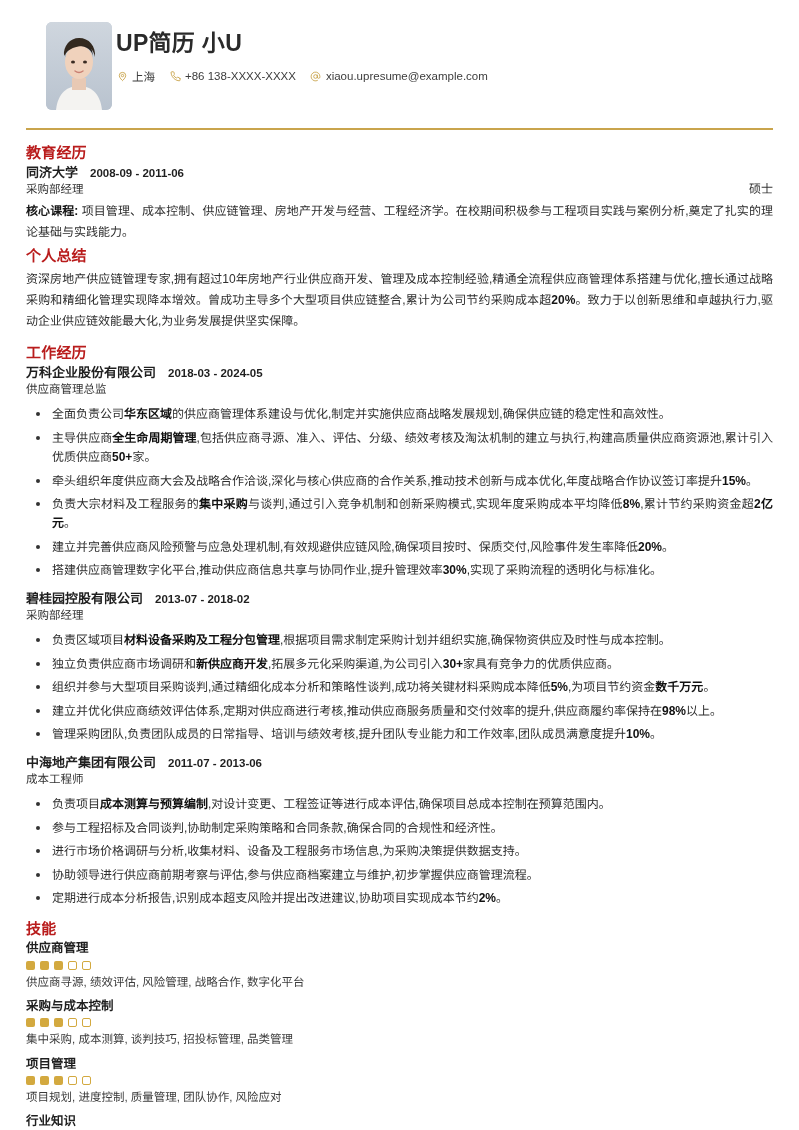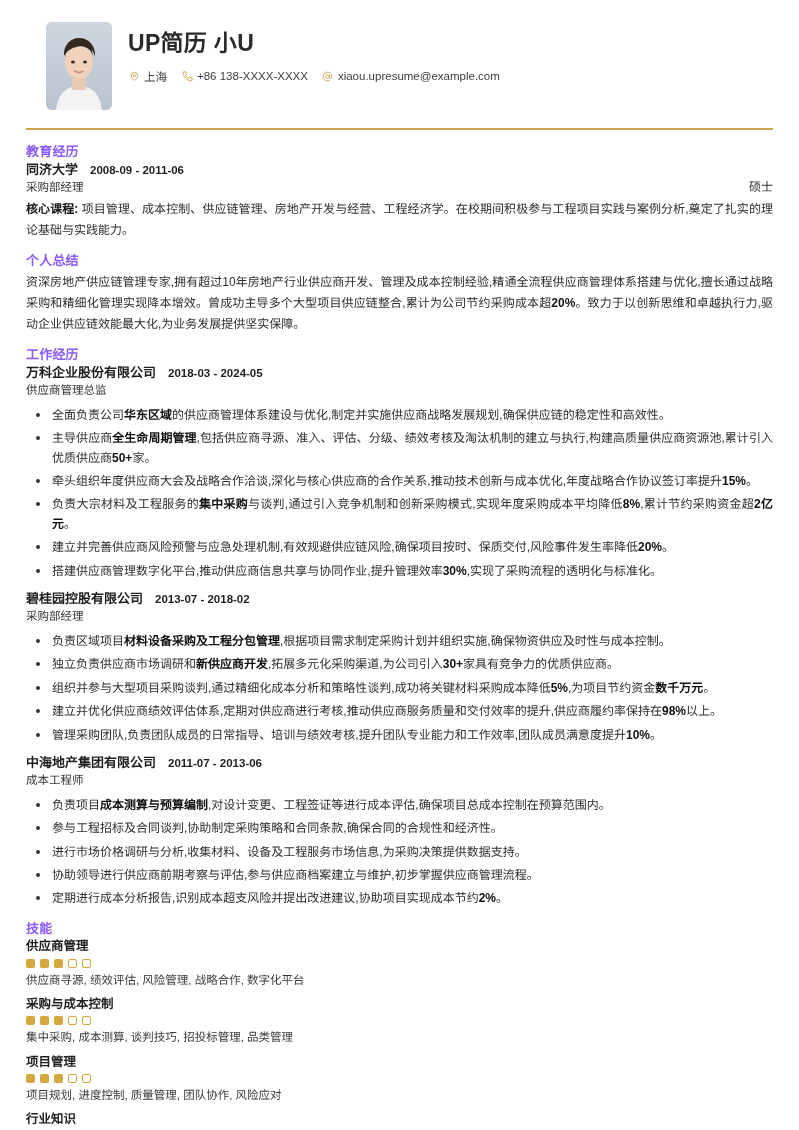--- a/index.html
+++ b/index.html
@@ -17,21 +17,21 @@
     position: relative;
     overflow: hidden;
     box-sizing: border-box;
     padding: 22px 26px 0 26px;
   }
 
   
   .header {
     display: flex;
     align-items: flex-start;
-    gap: 16px;
+    gap: 4px;
     padding-bottom: 8px;
     padding-left: 20px;
   }
   .avatar {
     width: 66px;
     height: 88px;
     border-radius: 6px;
     flex: 0 0 auto;
     overflow: hidden;
     position: relative;
@@ -82,23 +82,23 @@
   .gold-rule {
     height: 2px;
     background: #c9a44c;
     margin: 10px 0 14px 0;
     width: 100%;
   }
 
   
   .section { margin-bottom: 2px; }
   .section-title {
-    font-size: 13px;
+    font-size: 15px;
     font-weight: 700;
-    color: #8b5cf6;
+    color: #b91c1c;
     line-height: 1.25;
     margin: 0 0 1px 0;
     letter-spacing: .2px;
   }
 
   .entry { margin-bottom: 2px; }
   .entry-head {
     display: flex;
     justify-content: flex-start;
     align-items: baseline;
@@ -273,21 +273,21 @@
         <div class="dates">2008-09 - 2011-06</div>
       </div>
       <div class="entry-sub">
         <div class="role">采购部经理</div>
         <div class="degree">硕士</div>
       </div>
       <p class="para"><b>核心课程:</b> <span>项目管理、成本控制、供应链管理、房地产开发与经营、工程经济学。在校期间积极参与工程项目实践与案例分析,奠定了扎实的理论基础与实践能力。</span></p>
     </div>
   </div>
 
-  <div class="section" style="margin-top:12px;">
+  <div class="section" style="margin-top:4px;">
     <div class="section-title">个人总结</div>
     <p class="para">资深房地产供应链管理专家,拥有超过10年房地产行业供应商开发、管理及成本控制经验,精通全流程供应商管理体系搭建与优化,擅长通过战略采购和精细化管理实现降本增效。曾成功主导多个大型项目供应链整合,累计为公司节约采购成本超<b>20%</b>。致力于以创新思维和卓越执行力,驱动企业供应链效能最大化,为业务发展提供坚实保障。</p>
   </div>
 
   <div class="section" style="margin-top:12px;">
     <div class="section-title">工作经历</div>
     <div>
         <div class="exp-block">
           <div class="entry-head">
             <div class="org">万科企业股份有限公司</div>

